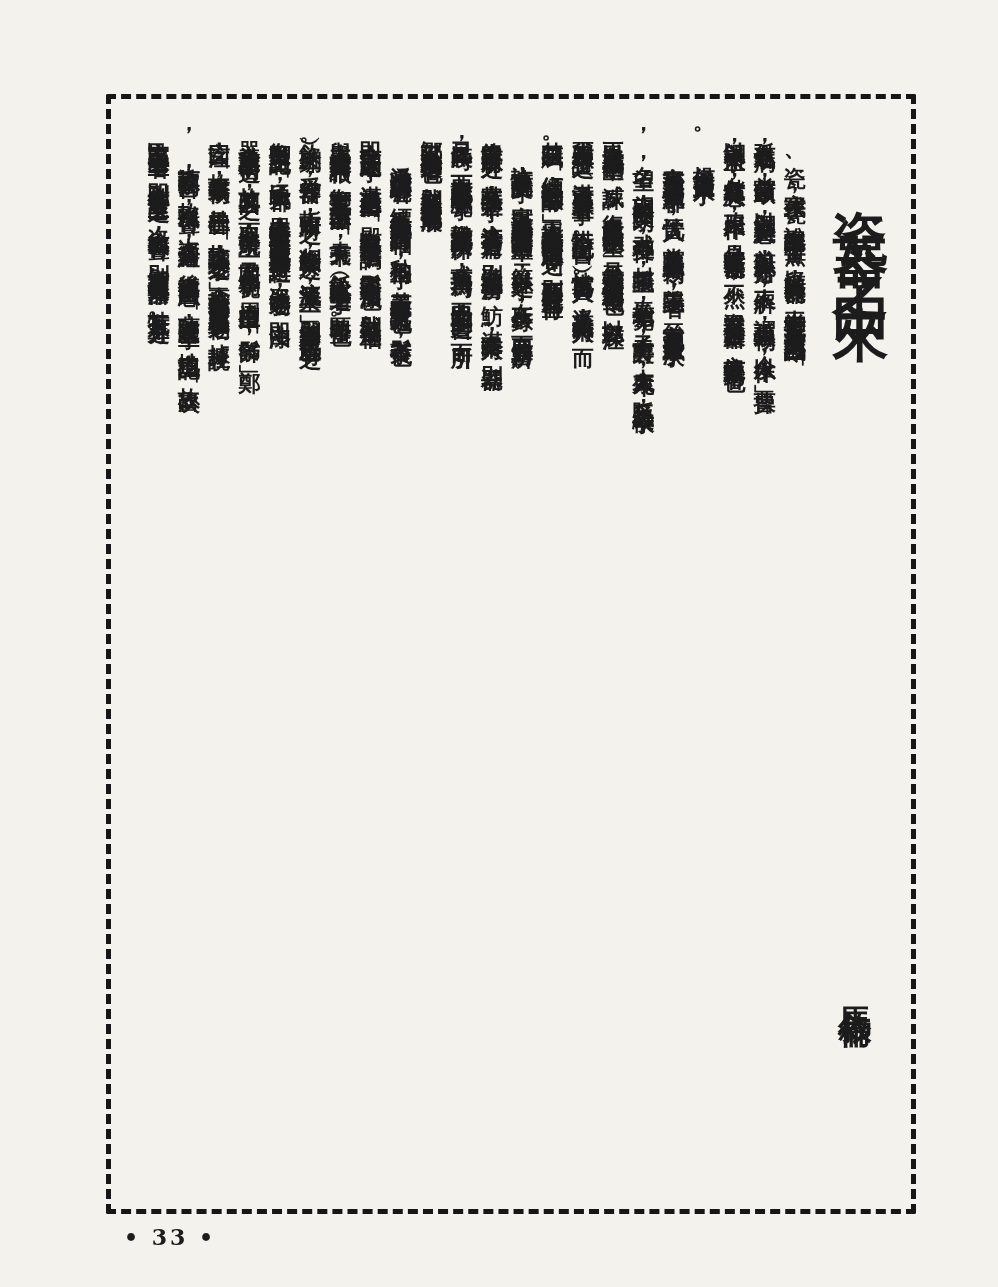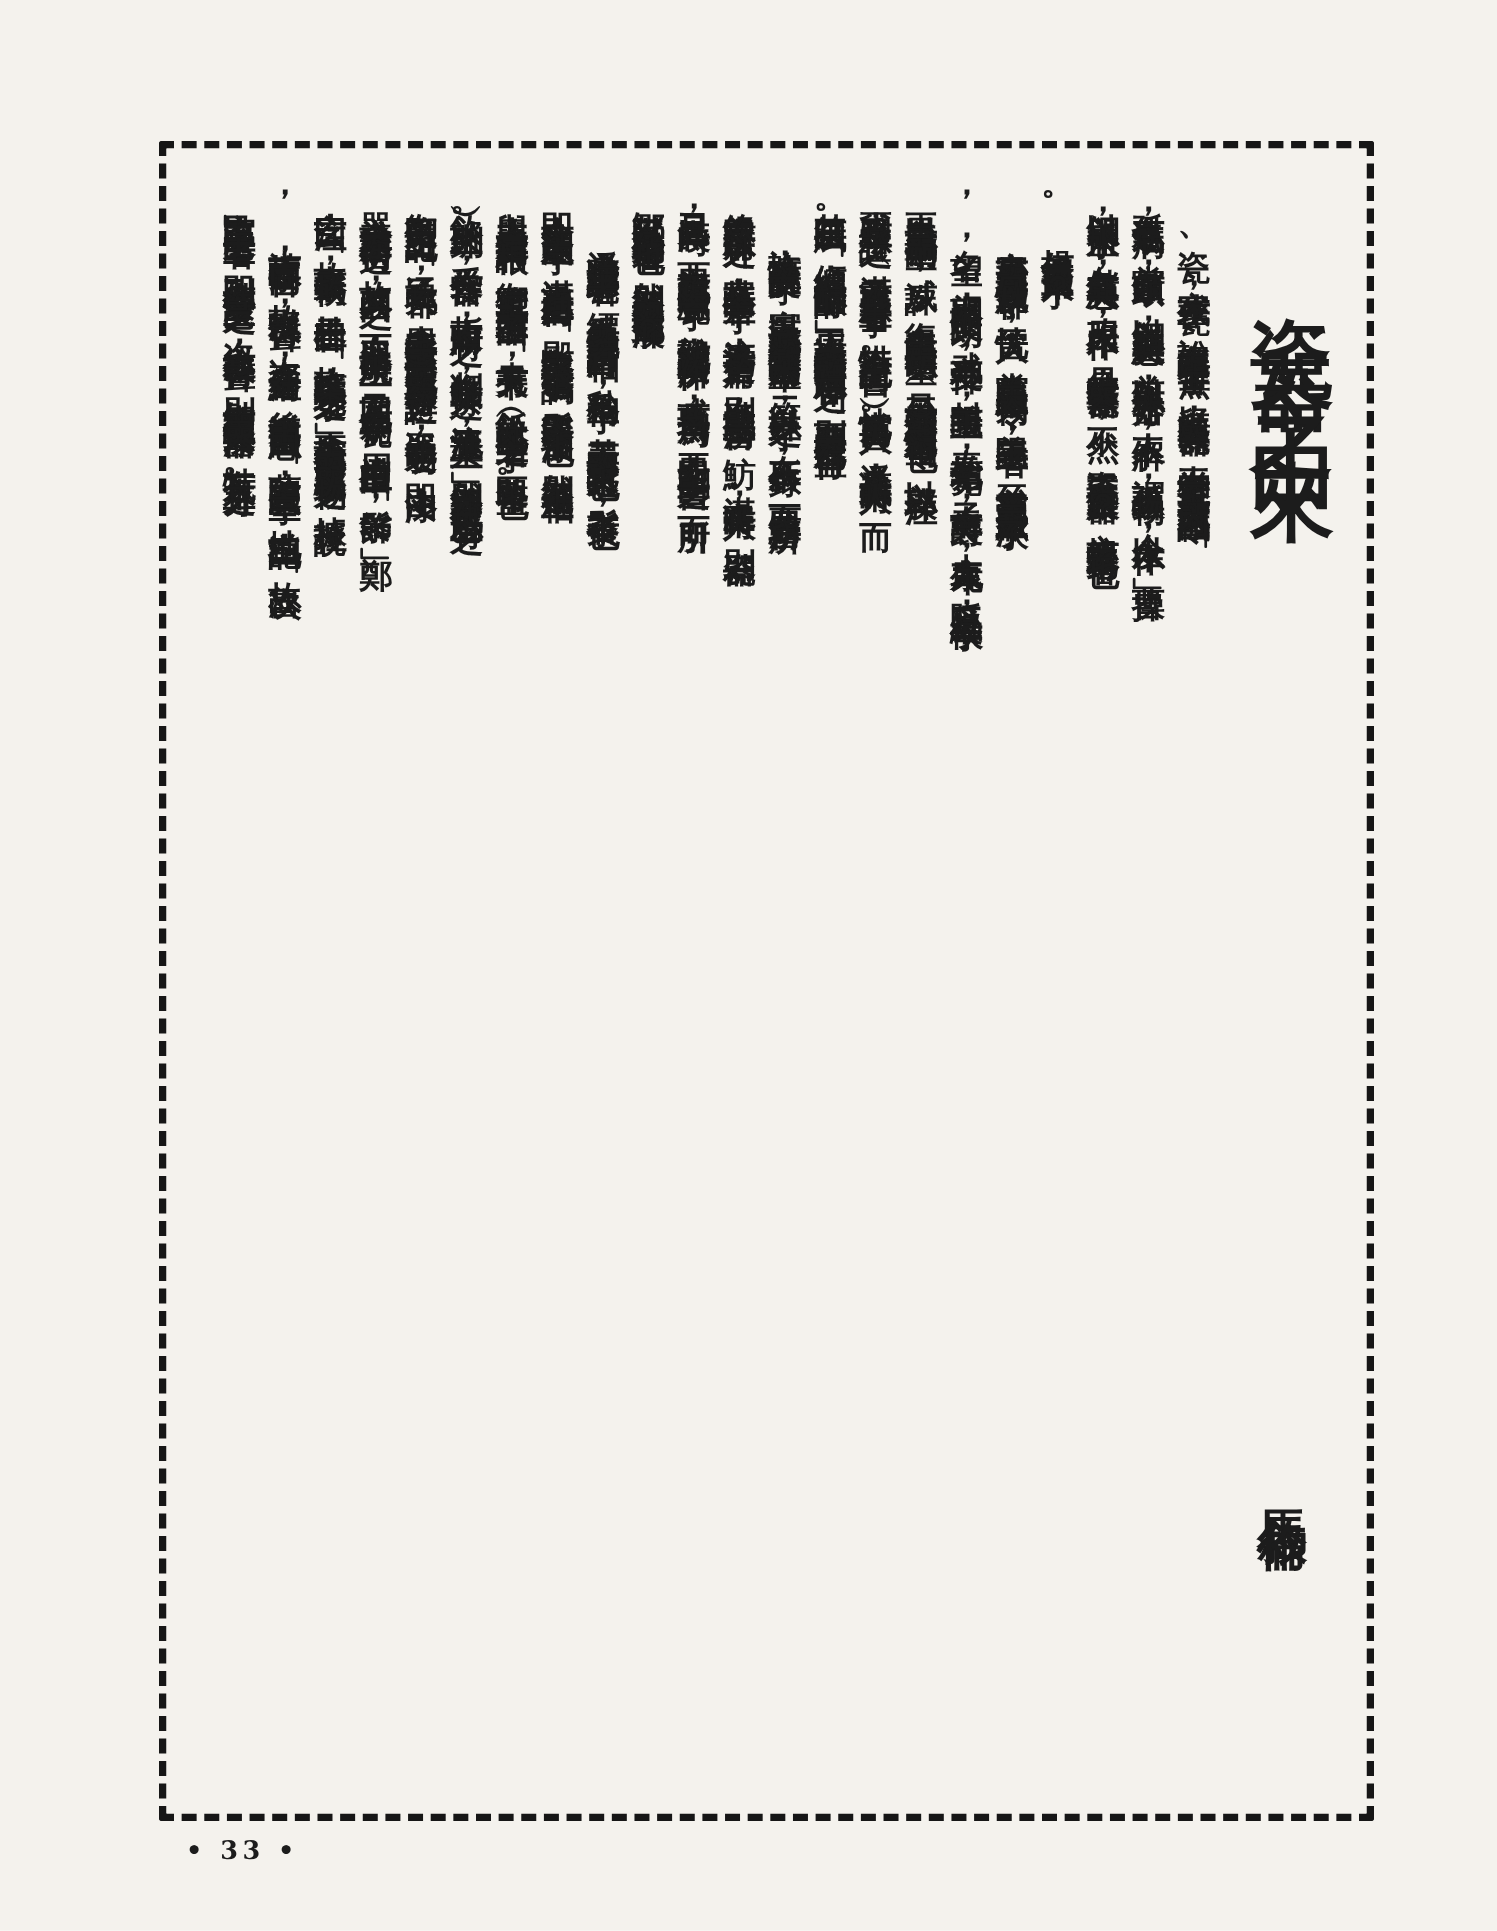--- a/index.html
+++ b/index.html
@@ -59,21 +59,21 @@
     letter-spacing:2.2px;
     line-height:29px;
     white-space:nowrap;
     overflow:hidden;
     box-sizing:border-box;
   }
   .col.indent{padding-top:25px;}
   .page-number{
     position:absolute;
     left:124px;top:1224px;
-    font-size:17px;
+    font-size:22px;
     font-weight:700;
     letter-spacing:3px;
     font-family:"DejaVu Serif","Liberation Serif",serif;
   }
 </style>
 </head>
 <body>
 
 <div class="paper" style="background: rgb(244, 242, 237); color: rgb(28, 28, 28);">
   <div class="frame"></div>

